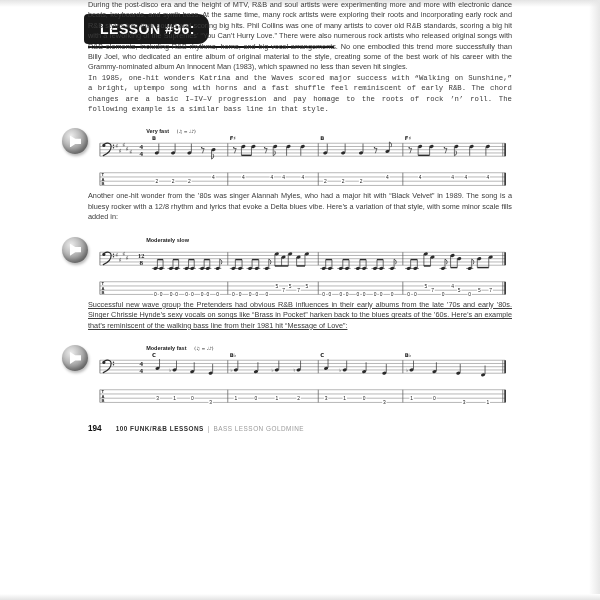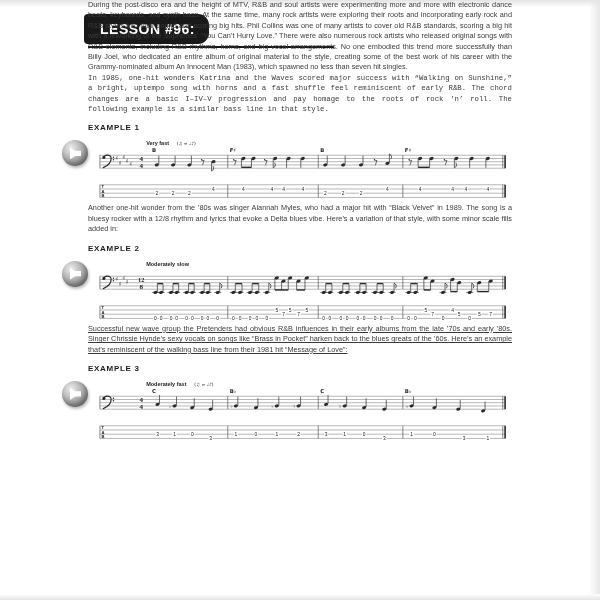--- a/index.html
+++ b/index.html
@@ -47,21 +47,20 @@
 <div class="header">
   <div class="lesson-box">LESSON #96:</div>
 </div>
 <div class="header-rule"></div>
 
 <div class="content">
   <p class="body-text p1">During the post-disco era and the height of MTV, R&amp;B and soul artists were experimenting more and more with electronic dance beats, keyboards, and synth bass. At the same time, many rock artists were exploring their roots and incorporating early rock and R&amp;B styles into their sound and scoring big hits. Phil Collins was one of many artists to cover old R&amp;B standards, scoring a big hit with a reworking of the Supremes’ “You Can’t Hurry Love.” There were also numerous rock artists who released original songs with R&amp;B elements, including R&amp;B rhythms, horns, and big vocal arrangements. No one embodied this trend more successfully than Billy Joel, who dedicated an entire album of original material to the style, creating some of the best work of his career with the Grammy-nominated album An Innocent Man (1983), which spawned no less than seven hit singles.</p>
   <p class="body-text p2">In 1985, one-hit wonders Katrina and the Waves scored major success with “Walking on Sunshine,” a bright, uptempo song with horns and a fast shuffle feel reminiscent of early R&amp;B. The chord changes are a basic I–IV–V progression and pay homage to the roots of rock ’n’ roll. The following example is a similar bass line in that style.</p>
 
   <div class="example">
-    <p class="example-label">EXAMPLE 1</p>
     <div class="example-row">
       <div class="audio-icon"></div>
       <svg class="notation-svg" width="424" height="68" viewBox="0 0 424 68">
           <line x1="5" y1="20" x2="417" y2="20" stroke="#787878" stroke-width="0.55"></line>
           <line x1="5" y1="23.3" x2="417" y2="23.3" stroke="#787878" stroke-width="0.55"></line>
           <line x1="5" y1="26.6" x2="417" y2="26.6" stroke="#787878" stroke-width="0.55"></line>
           <line x1="5" y1="29.9" x2="417" y2="29.9" stroke="#787878" stroke-width="0.55"></line>
           <line x1="5" y1="33.2" x2="417" y2="33.2" stroke="#787878" stroke-width="0.55"></line>
           <line x1="5" y1="20" x2="5" y2="33.2" stroke="#555" stroke-width="0.7"></line>
           <line x1="135" y1="20" x2="135" y2="33.2" stroke="#555" stroke-width="0.7"></line>
@@ -185,21 +184,20 @@
           <text x="377.14" y="56.099999999999994" font-size="5" fill="#222" text-anchor="middle" font-family="&quot;Liberation Sans&quot;, sans-serif">4</text>
           <rect x="397.25" y="51.8" width="4.4" height="5" fill="#ffffff"></rect>
           <text x="399.45" y="56.099999999999994" font-size="5" fill="#222" text-anchor="middle" font-family="&quot;Liberation Sans&quot;, sans-serif">4</text>
         </svg>
     </div>
   </div>
 
   <p class="body-text p3">Another one-hit wonder from the ’80s was singer Alannah Myles, who had a major hit with “Black Velvet” in 1989. The song is a bluesy rocker with a 12/8 rhythm and lyrics that evoke a Delta blues vibe. Here’s a variation of that style, with some minor scale fills added in:</p>
 
   <div class="example">
-    <p class="example-label">EXAMPLE 2</p>
     <div class="example-row">
       <div class="audio-icon"></div>
       <svg class="notation-svg" width="424" height="68" viewBox="0 0 424 68">
           <line x1="5" y1="20" x2="417" y2="20" stroke="#787878" stroke-width="0.55"></line>
           <line x1="5" y1="23.3" x2="417" y2="23.3" stroke="#787878" stroke-width="0.55"></line>
           <line x1="5" y1="26.6" x2="417" y2="26.6" stroke="#787878" stroke-width="0.55"></line>
           <line x1="5" y1="29.9" x2="417" y2="29.9" stroke="#787878" stroke-width="0.55"></line>
           <line x1="5" y1="33.2" x2="417" y2="33.2" stroke="#787878" stroke-width="0.55"></line>
           <line x1="5" y1="20" x2="5" y2="33.2" stroke="#555" stroke-width="0.7"></line>
           <line x1="135" y1="20" x2="135" y2="33.2" stroke="#555" stroke-width="0.7"></line>
@@ -431,21 +429,20 @@
           <text x="390.72" y="60.4" font-size="5" fill="#222" text-anchor="middle" font-family="&quot;Liberation Sans&quot;, sans-serif">5</text>
           <rect x="400.16" y="56.1" width="4.4" height="5" fill="#ffffff"></rect>
           <text x="402.36" y="60.4" font-size="5" fill="#222" text-anchor="middle" font-family="&quot;Liberation Sans&quot;, sans-serif">7</text>
         </svg>
     </div>
   </div>
 
   <p class="body-text p4">Successful new wave group the Pretenders had obvious R&amp;B influences in their early albums from the late ’70s and early ’80s. Singer Chrissie Hynde’s sexy vocals on songs like “Brass in Pocket” harken back to the blues greats of the ’60s. Here’s an example that’s reminiscent of the walking bass line from their 1981 hit “Message of Love”:</p>
 
   <div class="example">
-    <p class="example-label">EXAMPLE 3</p>
     <div class="example-row">
       <div class="audio-icon"></div>
       <svg class="notation-svg" width="424" height="68" viewBox="0 0 424 68">
           <line x1="5" y1="20" x2="417" y2="20" stroke="#787878" stroke-width="0.55"></line>
           <line x1="5" y1="23.3" x2="417" y2="23.3" stroke="#787878" stroke-width="0.55"></line>
           <line x1="5" y1="26.6" x2="417" y2="26.6" stroke="#787878" stroke-width="0.55"></line>
           <line x1="5" y1="29.9" x2="417" y2="29.9" stroke="#787878" stroke-width="0.55"></line>
           <line x1="5" y1="33.2" x2="417" y2="33.2" stroke="#787878" stroke-width="0.55"></line>
           <line x1="5" y1="20" x2="5" y2="33.2" stroke="#555" stroke-width="0.7"></line>
           <line x1="135" y1="20" x2="135" y2="33.2" stroke="#555" stroke-width="0.7"></line>
@@ -545,13 +542,19 @@
           <rect x="342.93" y="56.1" width="4.4" height="5" fill="#ffffff"></rect>
           <text x="345.13" y="60.4" font-size="5" fill="#222" text-anchor="middle" font-family="&quot;Liberation Sans&quot;, sans-serif">0</text>
           <rect x="373" y="60.4" width="4.4" height="5" fill="#ffffff"></rect>
           <text x="375.2" y="64.7" font-size="5" fill="#222" text-anchor="middle" font-family="&quot;Liberation Sans&quot;, sans-serif">3</text>
           <rect x="397.25" y="60.4" width="4.4" height="5" fill="#ffffff"></rect>
           <text x="399.45" y="64.7" font-size="5" fill="#222" text-anchor="middle" font-family="&quot;Liberation Sans&quot;, sans-serif">1</text>
         </svg>
     </div>
   </div>
 
+  <div class="footer">
+    <span class="footer-page">194</span>
+    <span class="footer-series">100 FUNK/R&amp;B LESSONS</span>
+    <span class="footer-sep">|</span>
+    <span class="footer-sub">BASS LESSON GOLDMINE</span>
+  </div>
 </div>
 
 </body></html>

